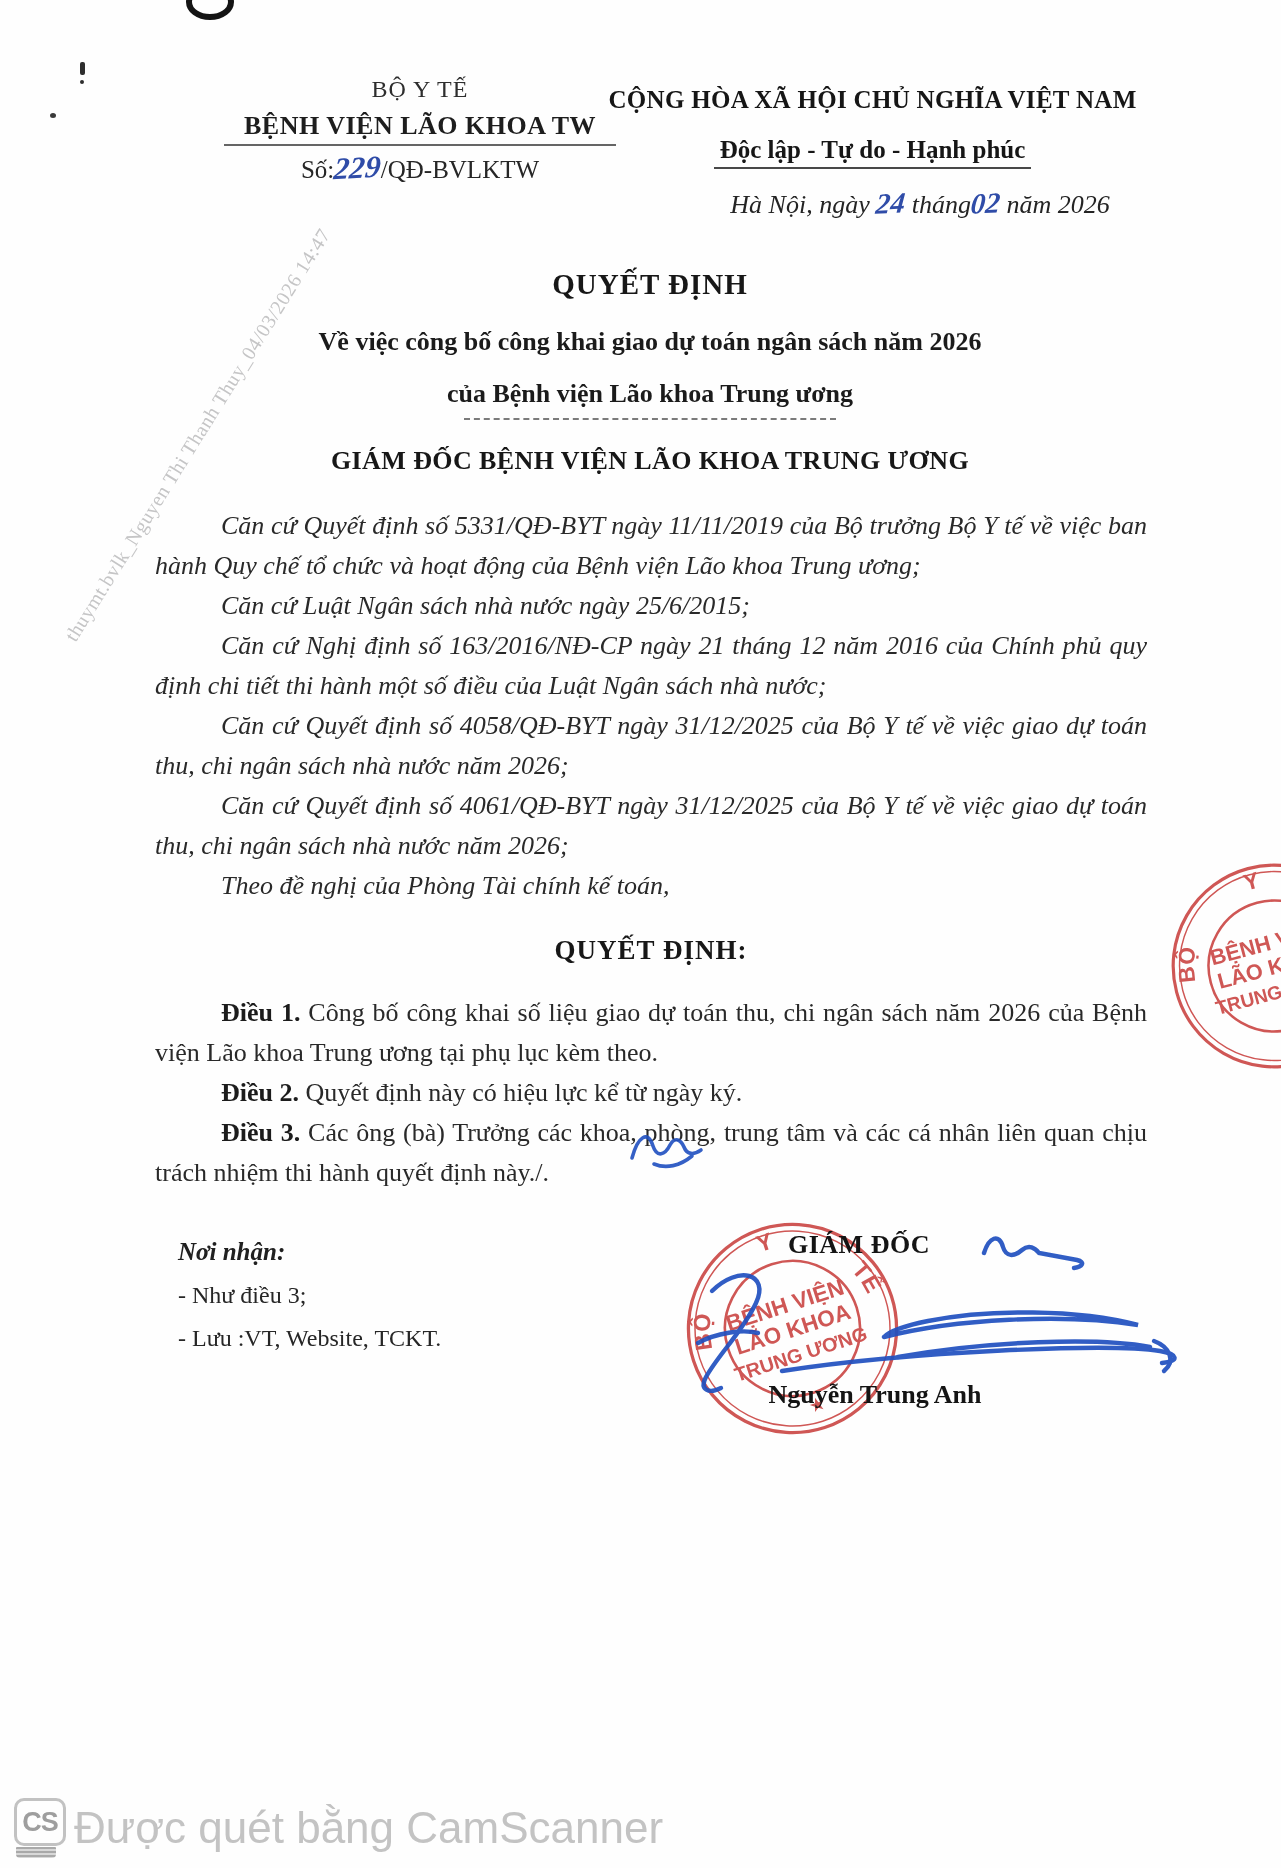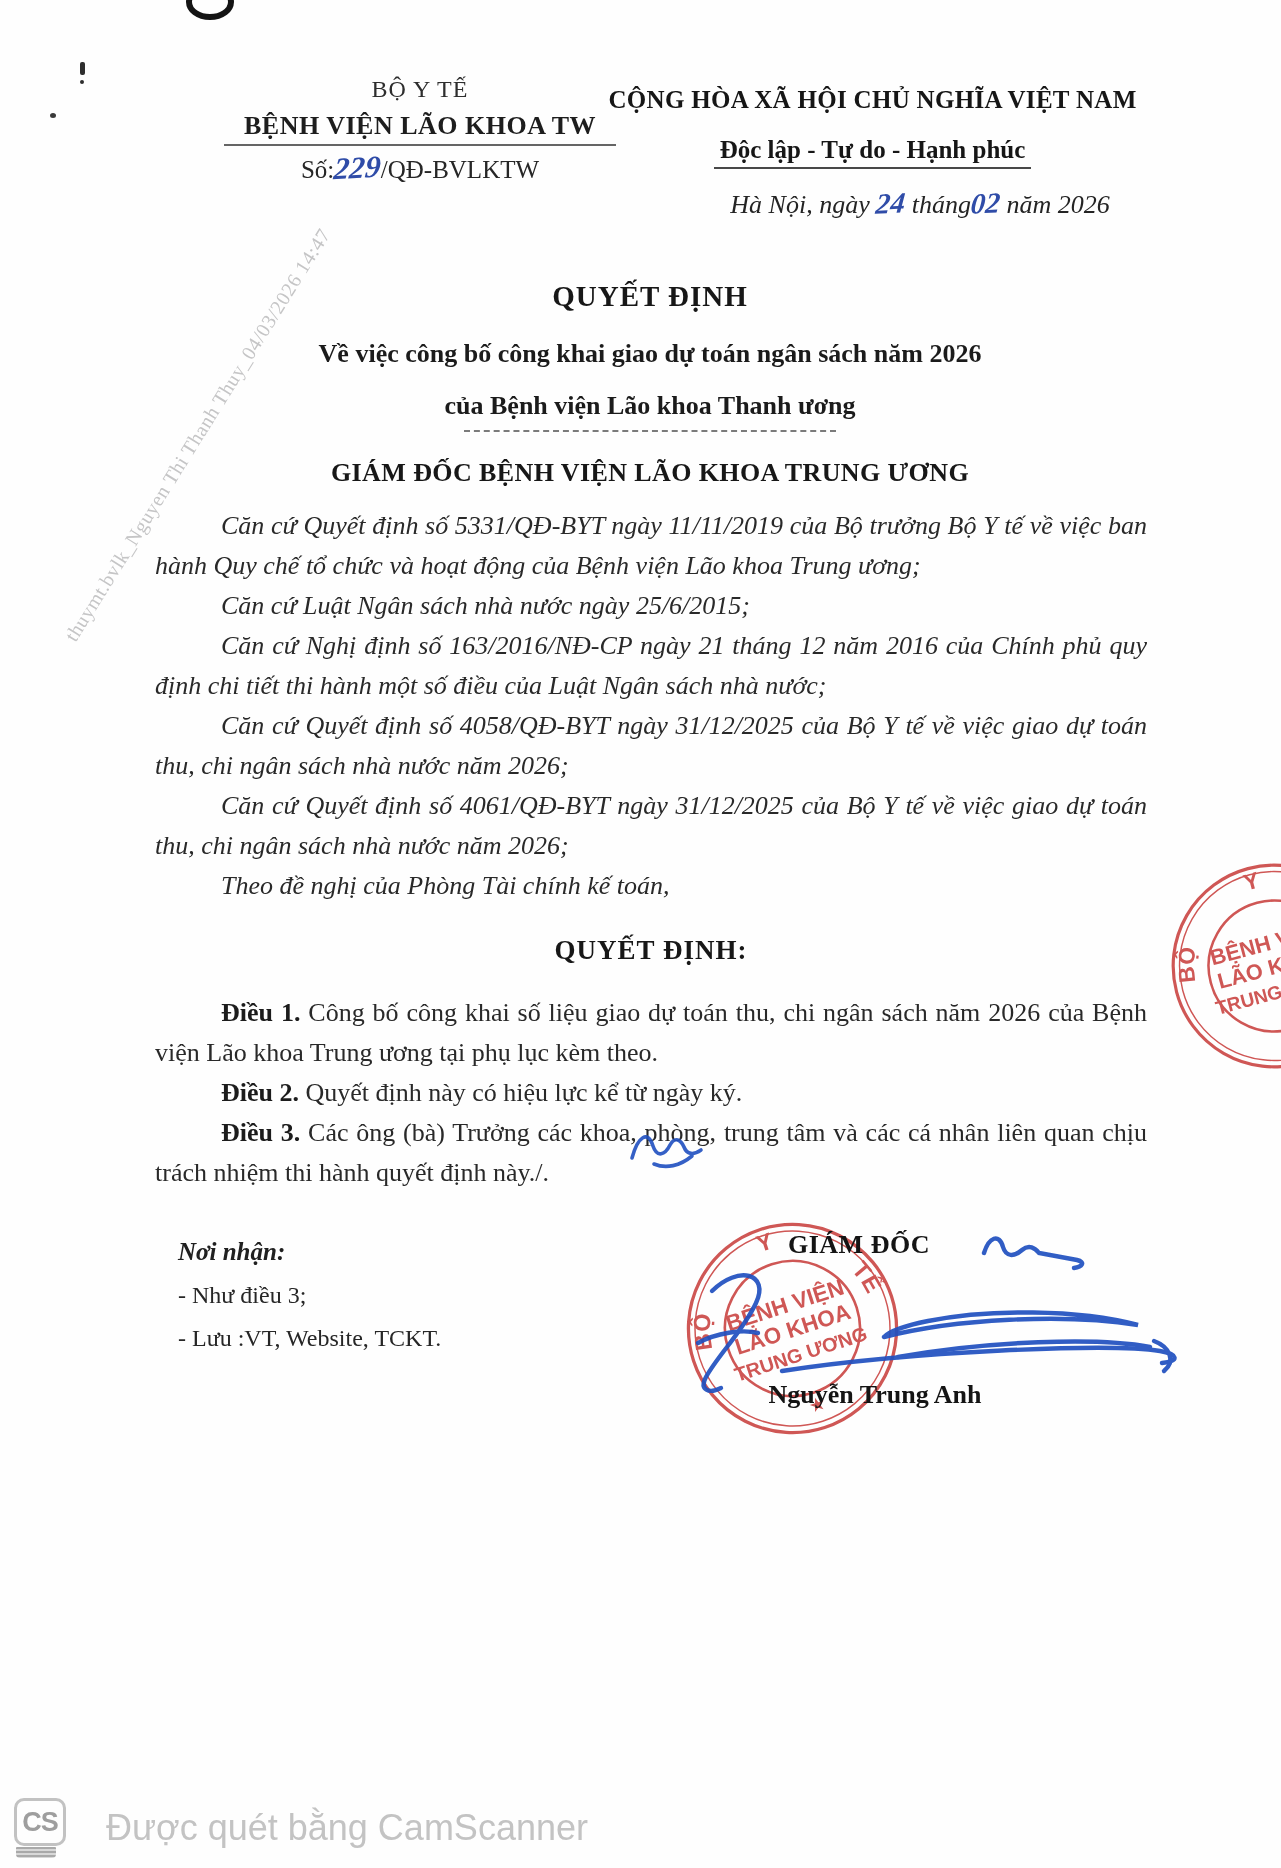--- a/index.html
+++ b/index.html
@@ -18,21 +18,21 @@
   .number .hand{font-size:31px;line-height:20px;}
 
   .hdr-right{position:absolute;left:595px;top:86px;width:555px;text-align:center;z-index:2;}
   .hdr-right .country{font-size:25px;font-weight:bold;color:#161616;letter-spacing:.3px;}
   .hdr-right .motto{display:inline-block;font-size:25px;font-weight:bold;color:#161616;
         margin-top:22px;padding:0 6px 3px;border-bottom:2px solid rgba(40,40,40,.85);}
   .hdr-right .dateline{font-size:26px;font-style:italic;margin-top:18px;padding-left:95px;color:#242424;}
   .dateline .hand{font-size:29px;}
 
   
-  .title-block{position:absolute;left:150px;top:280px;width:1000px;text-align:center;z-index:2;}
+  .title-block{position:absolute;left:150px;top:268px;width:1000px;text-align:center;z-index:2;}
   .title-block .heading{font-size:29px;font-weight:bold;letter-spacing:1px;color:#171717;}
   .title-block .sub1{font-size:26px;font-weight:bold;margin-top:26px;color:#1b1b1b;}
   .title-block .sub2{font-size:26px;font-weight:bold;margin-top:22px;color:#1b1b1b;}
   .title-block .sub-rule{width:372px;margin:9px auto 0;border-bottom:2px dashed rgba(90,90,90,.8);}
   .title-block .authority{font-size:26px;font-weight:bold;margin-top:26px;letter-spacing:.4px;color:#171717;}
 
   
   .doc{position:absolute;left:155px;top:506px;width:992px;font-size:26px;line-height:40px;
        text-align:justify;z-index:2;color:#292929;}
   .doc p{margin:0;}
@@ -76,21 +76,21 @@
 
   
   .cs-bar{position:absolute;left:14px;top:1798px;display:flex;align-items:center;gap:16px;z-index:6;
           font-family:"Liberation Sans","DejaVu Sans",sans-serif;}
   .cs-logo{width:44px;}
   .cs-square{width:46px;height:42px;border:3px solid #c2c2c2;border-radius:10px;
              display:flex;align-items:center;justify-content:center;
              font-size:27px;font-weight:bold;color:#9e9e9e;letter-spacing:-1px;}
   .cs-pages{width:40px;height:11px;margin:1px auto 0;border-radius:1px 1px 4px 4px;
             background:repeating-linear-gradient(180deg,#a9a9a9 0 2px,#d8d8d8 2px 4px);}
-  .cs-caption{font-size:36px;color:#c3c3c3;margin-left:32px;}
+  .cs-caption{font-size:44px;color:#c3c3c3;}
 </style>
 </head>
 <body>
 
 <div class="page">
 
   <div class="arc-artifact"></div>
   <div class="tick-artifact"></div>
   <div class="tickdot-artifact"></div>
   <div class="dot-artifact"></div>
@@ -109,21 +109,21 @@
     <div><span class="motto">Độc lập - Tự do - Hạnh phúc</span></div>
     <div class="dateline"><span>Hà Nội, ngày</span>
       <span class="hand">24</span>
       <span>tháng</span><span class="hand">02</span>
       <span>năm 2026</span></div>
   </div>
 
   <div class="title-block">
     <div class="heading">QUYẾT ĐỊNH</div>
     <div class="sub1">Về việc công bố công khai giao dự toán ngân sách năm 2026</div>
-    <div class="sub2">của Bệnh viện Lão khoa Thanh ương</div>
+    <div class="sub2">của Bệnh viện Lão khoa Trung ương</div>
     <div class="sub-rule"></div>
     <div class="authority">GIÁM ĐỐC BỆNH VIỆN LÃO KHOA TRUNG ƯƠNG</div>
   </div>
 
   <div class="doc">
     <p class="cite">Căn cứ Quyết định số 5331/QĐ-BYT ngày 11/11/2019 của Bộ trưởng Bộ Y tế về việc ban hành Quy chế tổ chức và hoạt động của Bệnh viện Lão khoa Trung ương;</p>
     <p class="cite">Căn cứ Luật Ngân sách nhà nước ngày 25/6/2015;</p>
     <p class="cite">Căn cứ Nghị định số 163/2016/NĐ-CP ngày 21 tháng 12 năm 2016 của Chính phủ quy định chi tiết thi hành một số điều của Luật Ngân sách nhà nước;</p>
     <p class="cite">Căn cứ Quyết định số 4058/QĐ-BYT ngày 31/12/2025 của Bộ Y tế về việc giao dự toán thu, chi ngân sách nhà nước năm 2026;</p>
     <p class="cite">Căn cứ Quyết định số 4061/QĐ-BYT ngày 31/12/2025 của Bộ Y tế về việc giao dự toán thu, chi ngân sách nhà nước năm 2026;</p>

